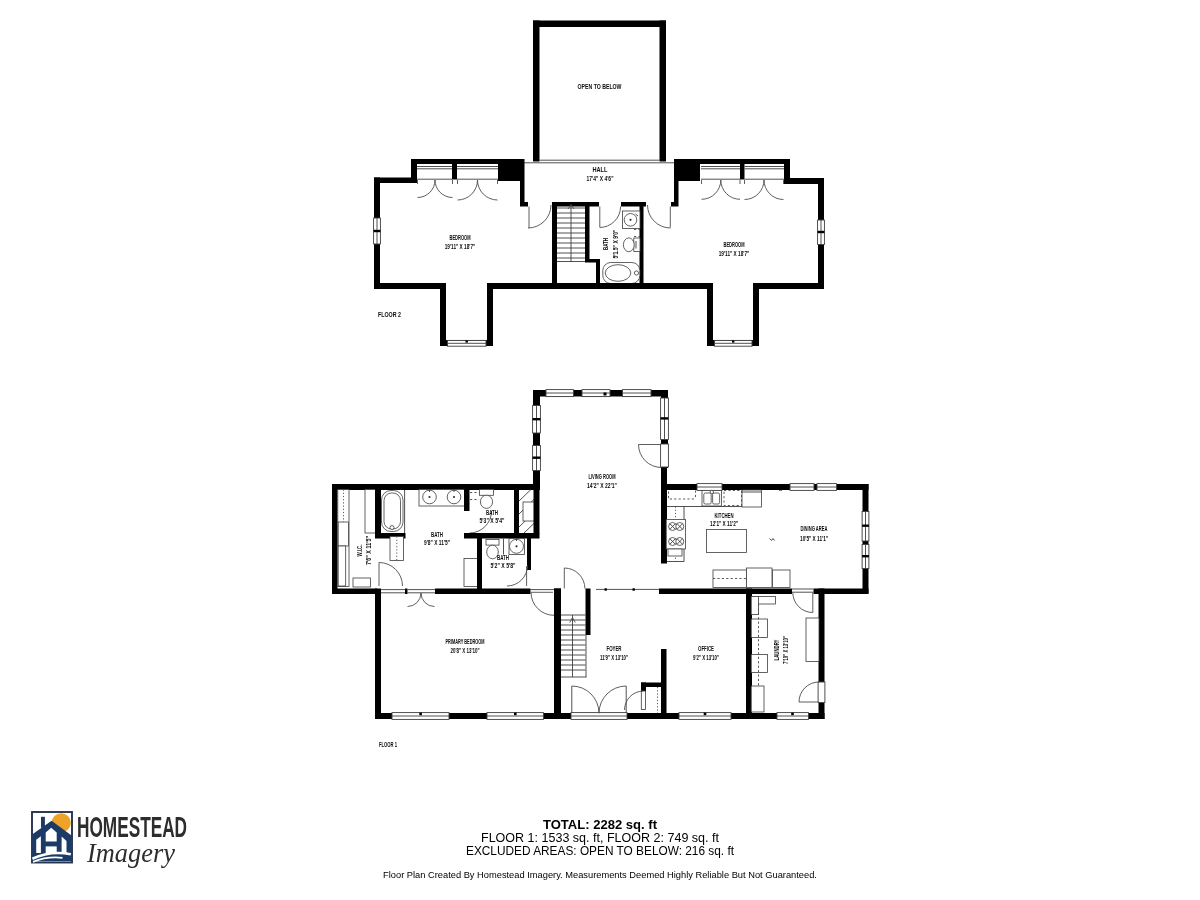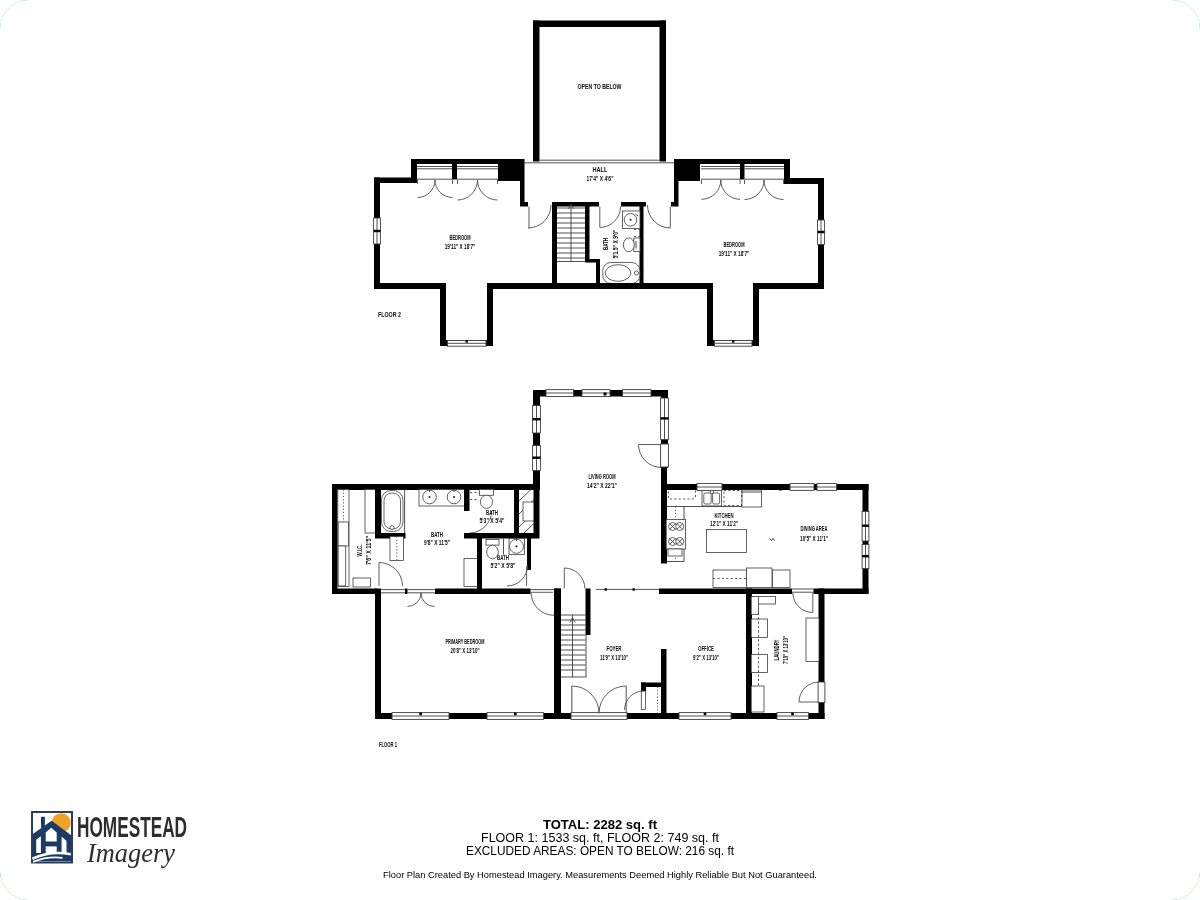--- a/index.html
+++ b/index.html
@@ -1,16 +1,16 @@
 <!DOCTYPE html>
 <html><head>
 <meta charset="utf-8">
 <style>
 html,body{margin:0;padding:0;background:#fff;}
-#page{width:1200px;height:900px;position:relative;background:#22c55e;overflow:hidden;border-radius:29px;}
+#page{width:1200px;height:900px;position:relative;background:#22c55e;overflow:hidden;}
 svg{display:block;}
 .wall{fill:#000;stroke:none;}
 .tl{stroke:#3d3d3d;stroke-width:0.9;fill:none;}
 .tf{stroke:#3d3d3d;stroke-width:0.9;fill:#fff;}
 .tfn{stroke:#3d3d3d;stroke-width:0.8;fill:#fff;}
 .arc{stroke:#4d4d4d;stroke-width:0.9;fill:none;}
 .dash{stroke:#4a4a4a;stroke-width:0.9;fill:none;stroke-dasharray:2.2 2.2;}
 .dot{stroke:#4a4a4a;stroke-width:0.9;fill:none;stroke-dasharray:1.2 2;}
 .lbl{font-family:"Liberation Sans",sans-serif;font-weight:bold;font-size:6.6px;fill:#0c0c0c;text-anchor:middle;}
 .dim{font-family:"Liberation Sans",sans-serif;font-weight:bold;font-size:6.4px;fill:#0c0c0c;text-anchor:middle;}

